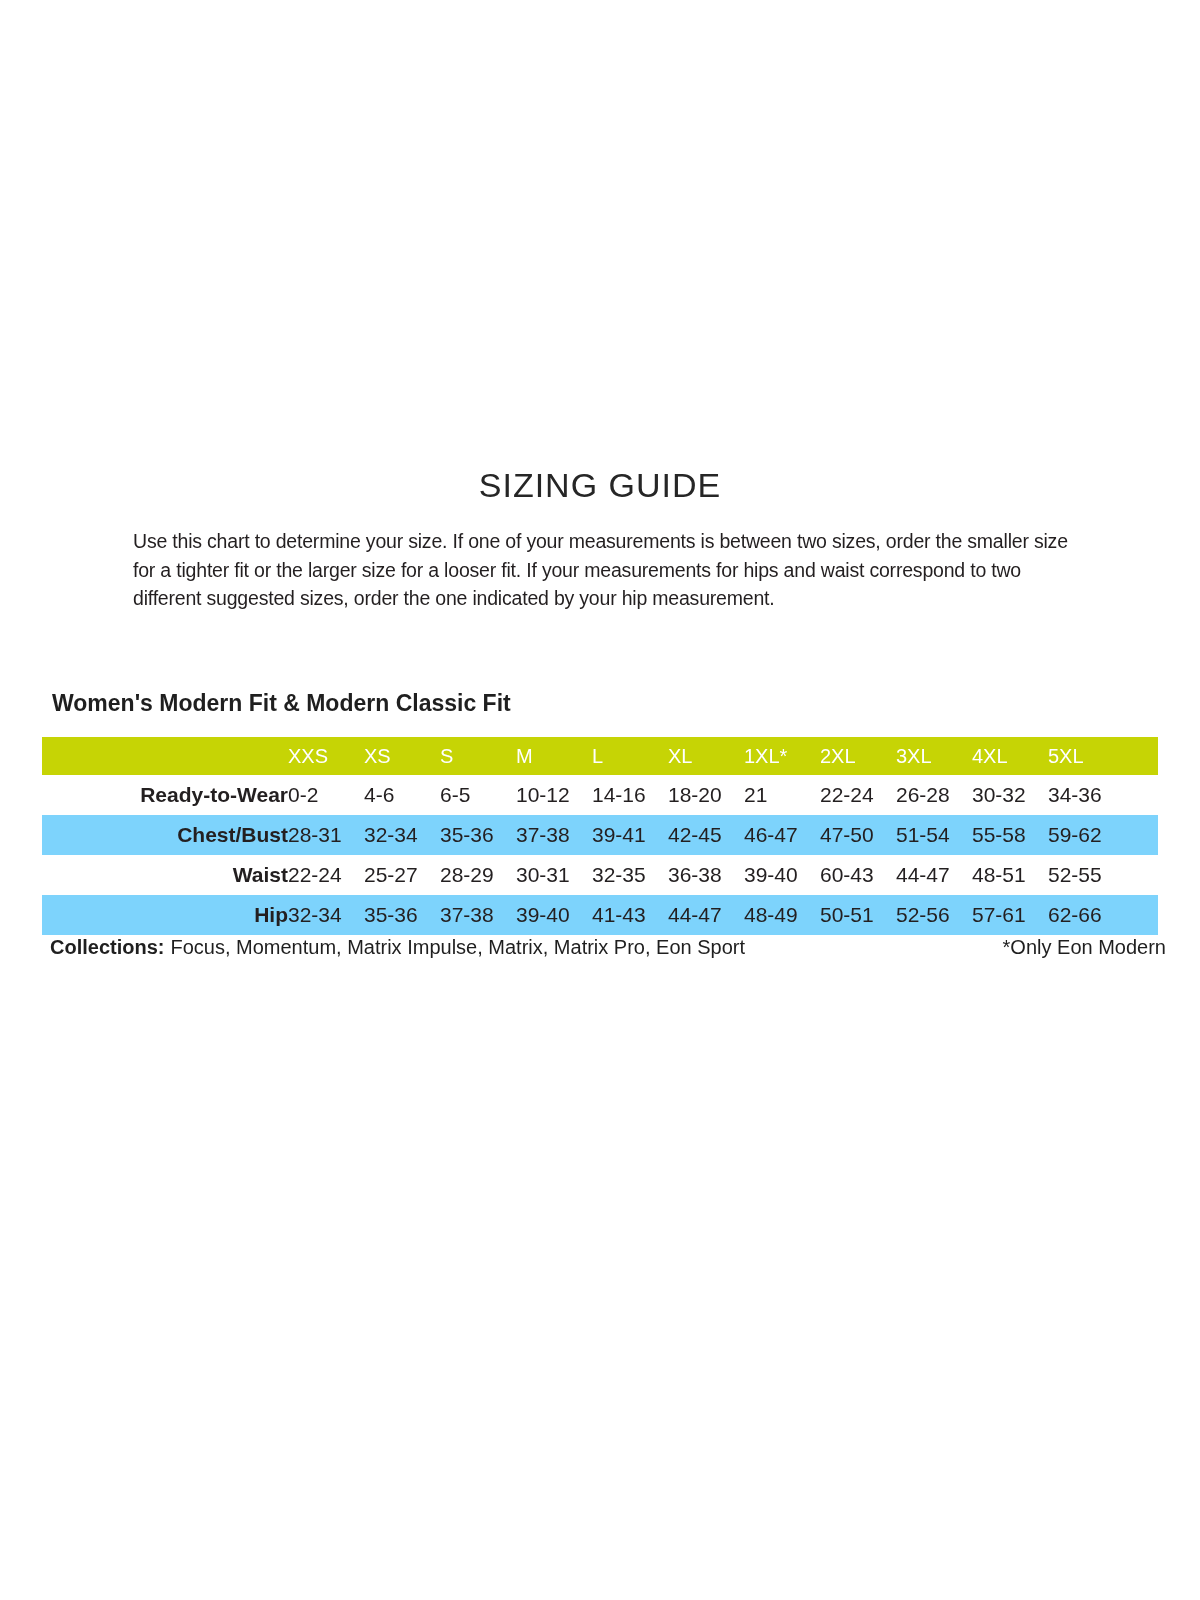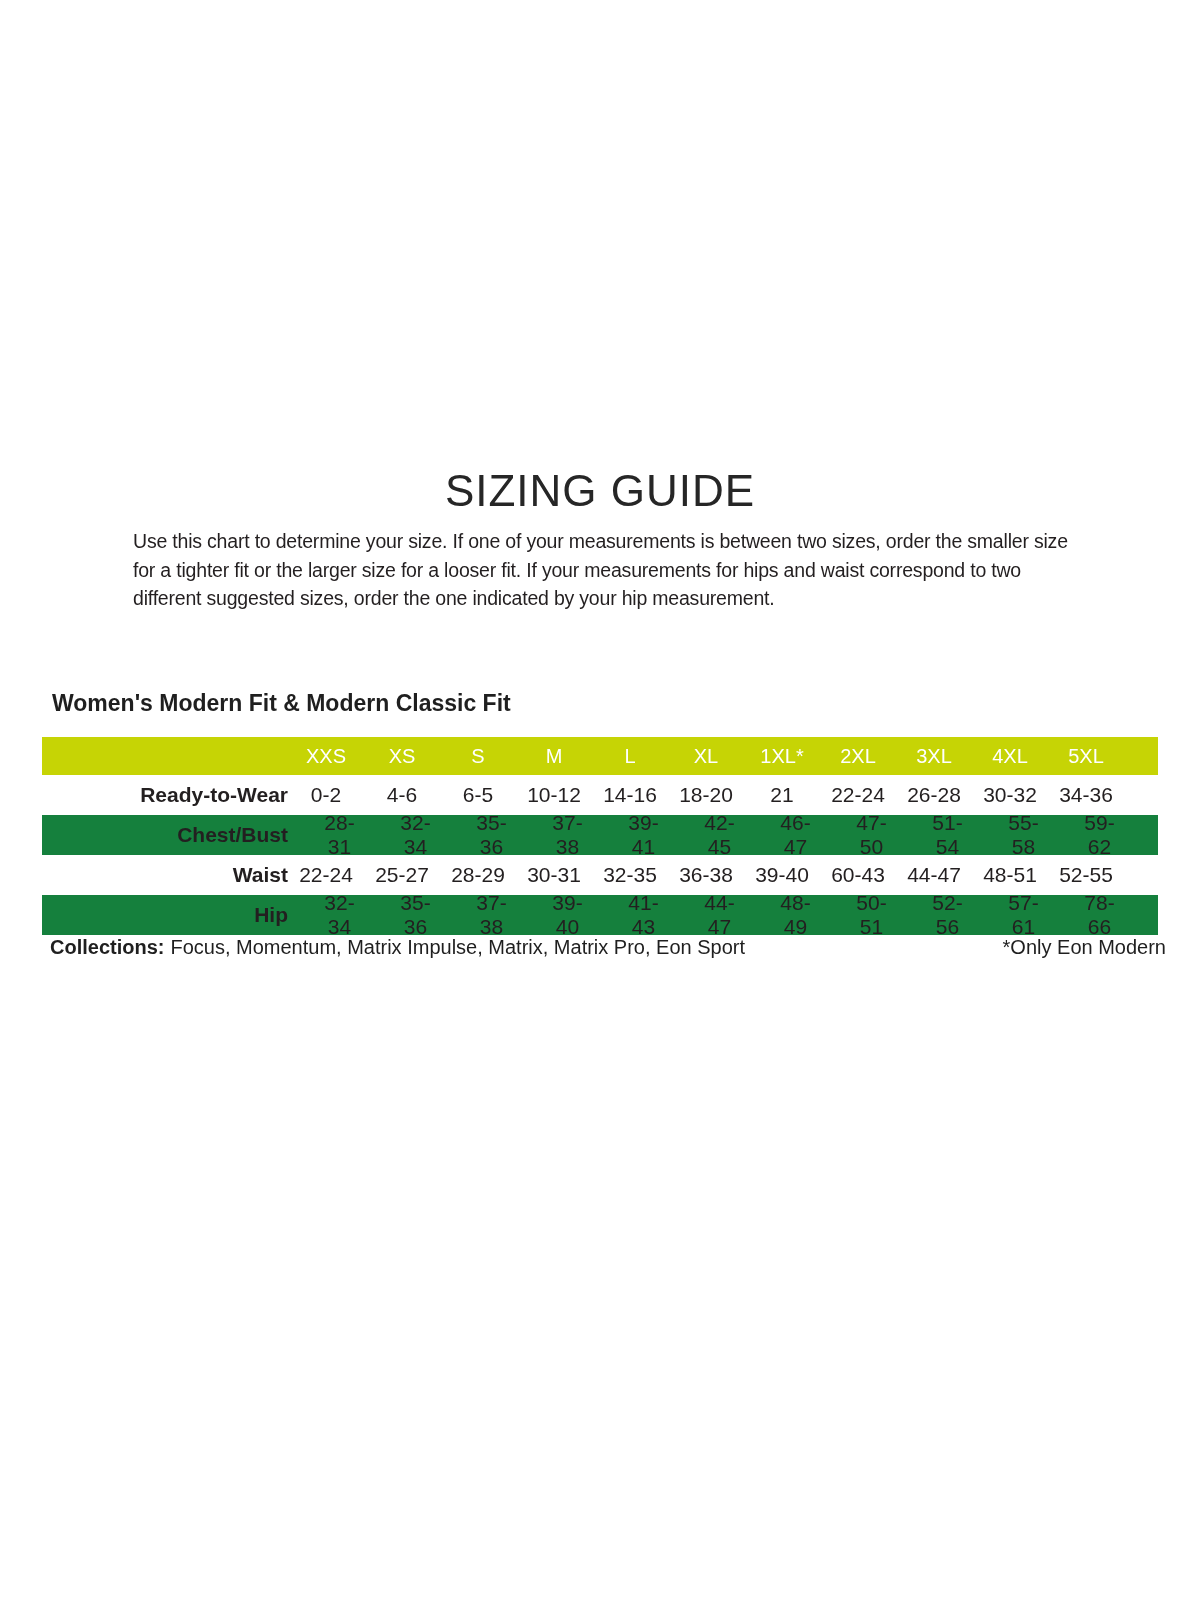--- a/index.html
+++ b/index.html
@@ -11,21 +11,21 @@
     font-family: "Liberation Sans", sans-serif;
     color: #231f20;
     overflow: hidden;
   }
   .title {
     position: absolute;
     top: 466px;
     left: 0;
     width: 100%;
     text-align: center;
-    font-size: 44px;
+    font-size: 34px;
     font-weight: 400;
     letter-spacing: 1px;
     color: #262626;
   }
   .intro {
     position: absolute;
     top: 527px;
     left: 133px;
     width: 942px;
     font-size: 19.5px;
@@ -57,31 +57,31 @@
   .t-header {
     background: #c6d405;
     height: 38px;
     color: #ffffff;
     font-size: 20px;
   }
   .t-data {
     height: 40px;
     font-size: 21px;
   }
-  .t-data.alt { background: #15803d; gap: 27px; }
+  .t-data.alt { background: #7dd3fc; }
   .c-label {
     width: 246px;
     text-align: right;
     font-weight: 700;
     box-sizing: border-box;
     padding-left: 14px;
   }
   .c-val {
     flex: 1;
-    text-align: center;
+    text-align: left;
   }
   .footer-row {
     position: absolute;
     top: 936px;
     left: 50px;
     width: 1116px;
     display: flex;
     justify-content: space-between;
     font-size: 20px;
     color: #1f1f1f;
@@ -166,21 +166,21 @@
       <div class="c-val">32-34</div>
       <div class="c-val">35-36</div>
       <div class="c-val">37-38</div>
       <div class="c-val">39-40</div>
       <div class="c-val">41-43</div>
       <div class="c-val">44-47</div>
       <div class="c-val">48-49</div>
       <div class="c-val">50-51</div>
       <div class="c-val">52-56</div>
       <div class="c-val">57-61</div>
-      <div class="c-val">78-66</div>
+      <div class="c-val">62-66</div>
     </div>
 
   </div>
 
   <div class="footer-row">
     <div>
       <span class="collections-label">Collections:</span><span>Focus, Momentum, Matrix Impulse, Matrix, Matrix Pro, Eon Sport</span>
     </div>
     <div>*Only Eon Modern</div>
   </div>

